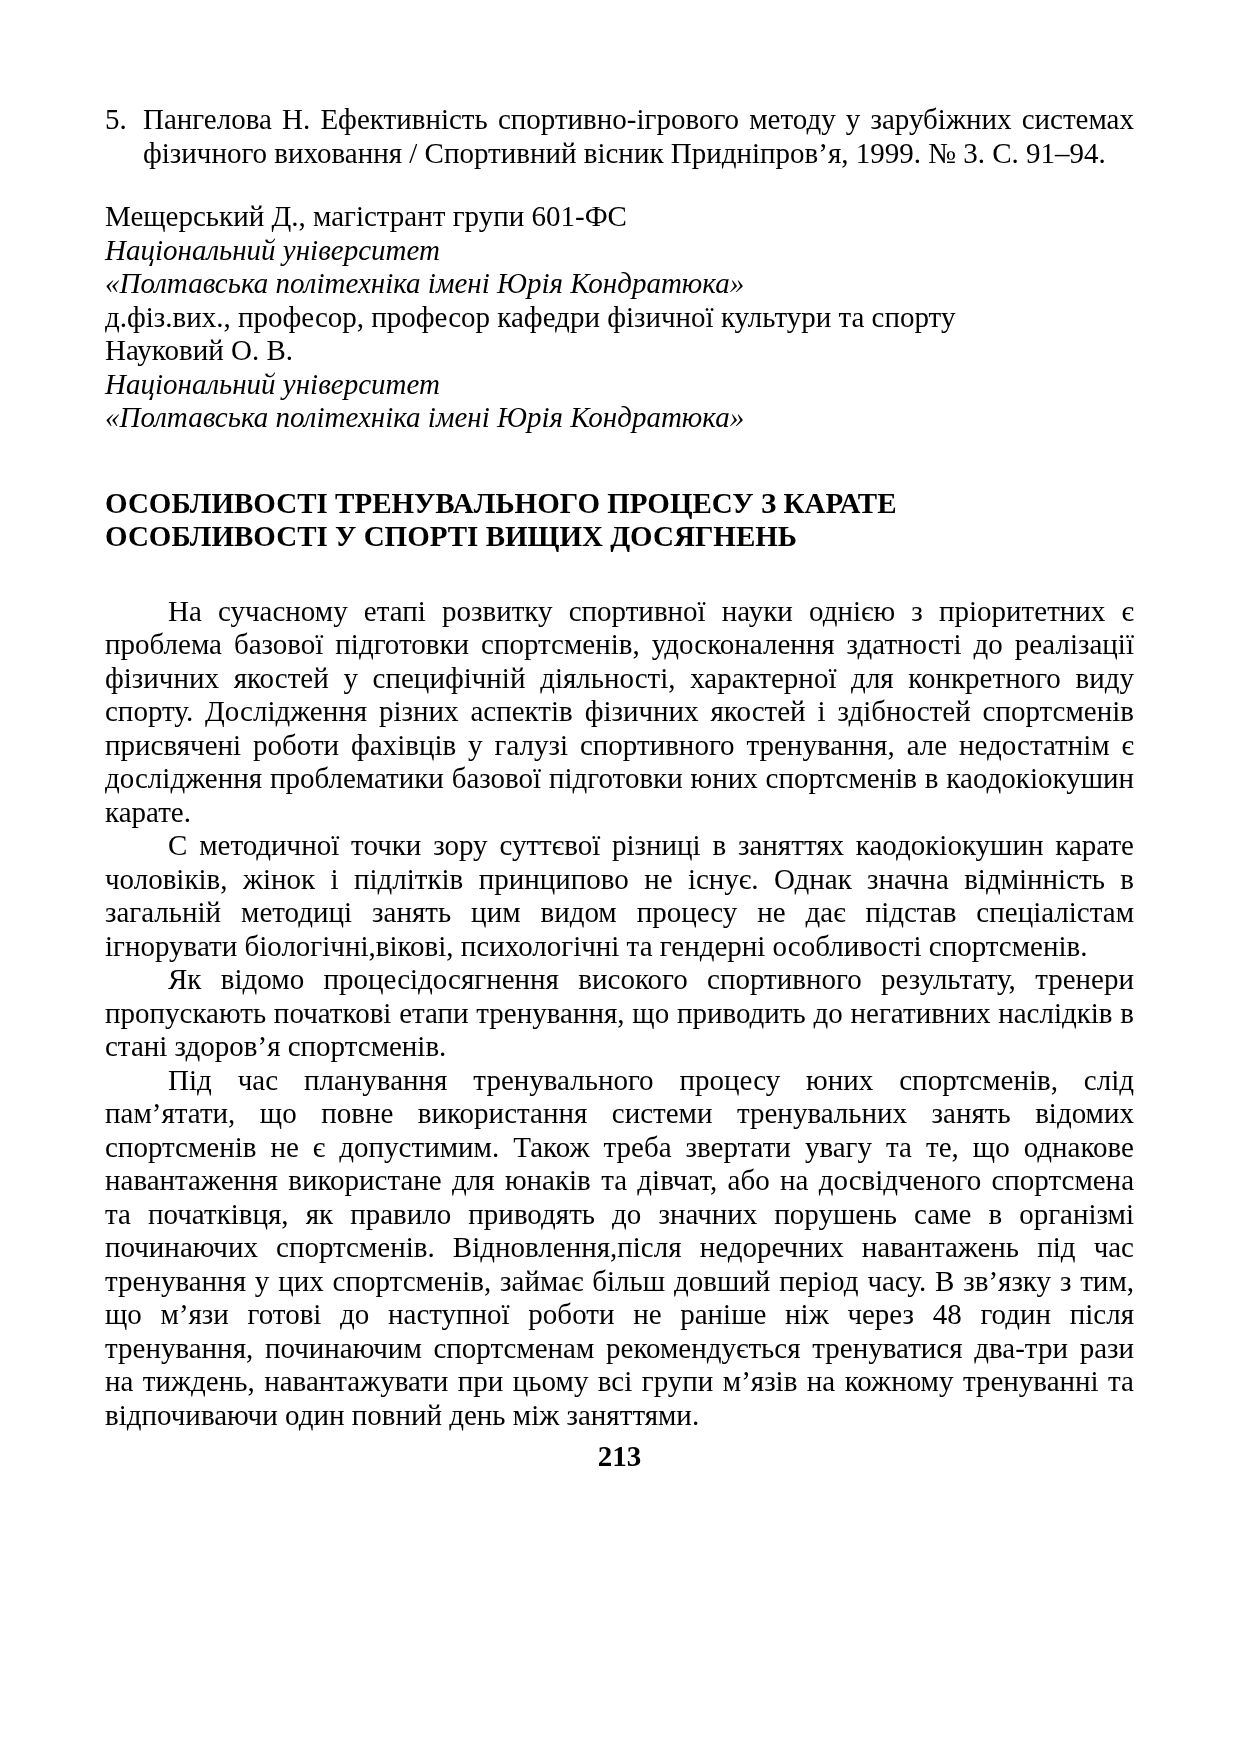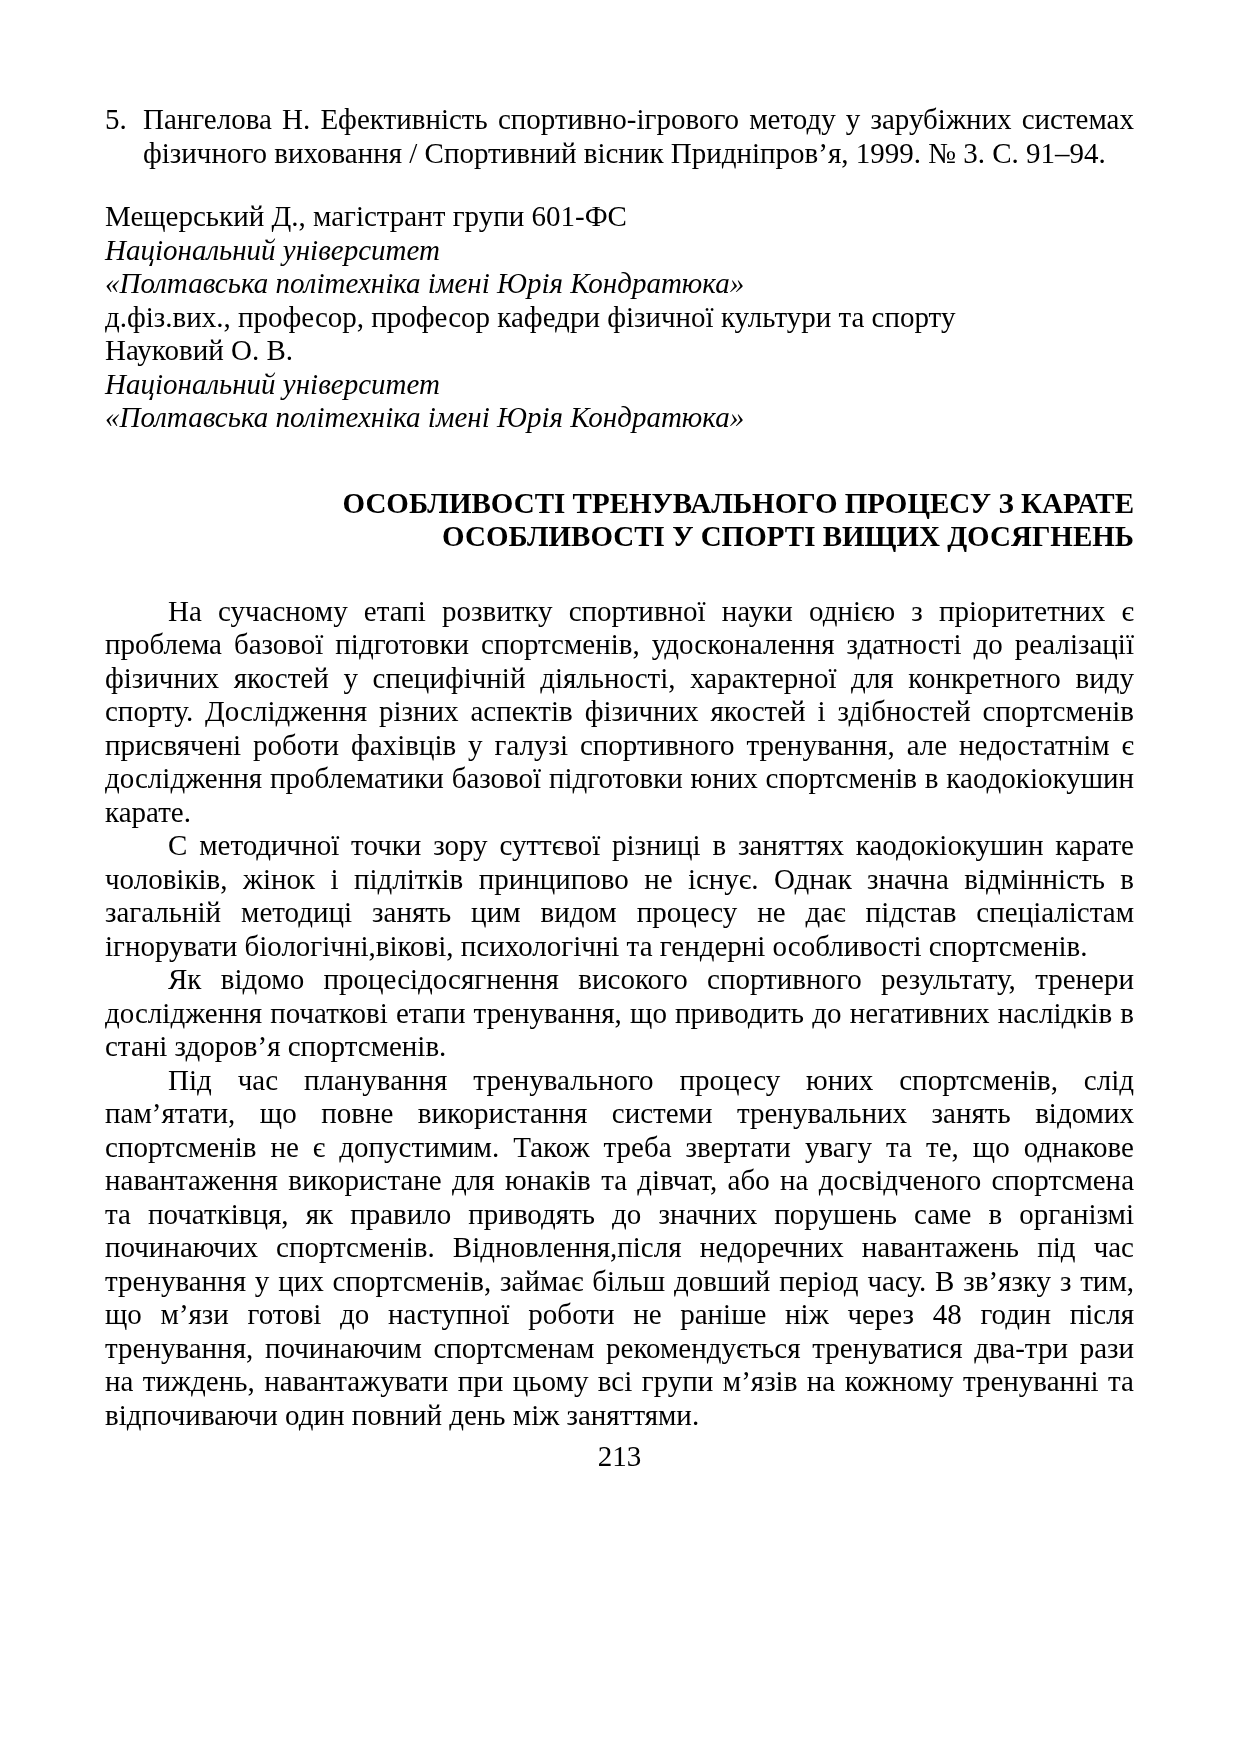--- a/index.html
+++ b/index.html
@@ -33,33 +33,34 @@
   .author-block {
     text-align: left;
     margin-bottom: 52px;
   }
   .author-block .line { display: block; }
   .italic { font-style: italic; }
   
   .article-title {
     font-size: 29px;
     font-weight: bold;
-    text-align: right;
+    text-align: left;
     line-height: 33.5px;
     margin-bottom: 41px;
   }
   .article-title .t-line { display: block; }
   
   .body-text p {
     text-align: justify;
     text-indent: 63px;
   }
   .page-number {
     text-align: center;
     margin-top: 8px;
+    font-weight: bold;
   }
 </style>
 </head>
 <body>
 
 <div class="page">
 
   <div class="references">
     <div class="ref-item">
       <span class="ref-num">5.</span>
@@ -78,19 +79,19 @@
   </div>
 
   <h1 class="article-title">
     <span class="t-line">ОСОБЛИВОСТІ ТРЕНУВАЛЬНОГО ПРОЦЕСУ З КАРАТЕ</span>
     <span class="t-line">ОСОБЛИВОСТІ У СПОРТІ ВИЩИХ ДОСЯГНЕНЬ</span>
   </h1>
 
   <div class="body-text">
     <p>На сучасному етапі розвитку спортивної науки однією з пріоритетних є проблема базової підготовки спортсменів, удосконалення здатності до реалізації фізичних якостей у специфічній діяльності, характерної для конкретного виду спорту. Дослідження різних аспектів фізичних якостей і здібностей спортсменів присвячені роботи фахівців у галузі спортивного тренування, але недостатнім є дослідження проблематики базової підготовки юних спортсменів в каодокіокушин карате.</p>
     <p>С методичної точки зору суттєвої різниці в заняттях каодокіокушин карате чоловіків, жінок і підлітків принципово не існує. Однак значна відмінність в загальній методиці занять цим видом процесу не дає підстав спеціалістам ігнорувати біологічні,вікові, психологічні та гендерні особливості спортсменів.</p>
-    <p>Як відомо процесідосягнення високого спортивного результату, тренери дослідження початкові етапи тренування, що приводить до негативних наслідків в стані здоров’я спортсменів.</p>
+    <p>Як відомо процесідосягнення високого спортивного результату, тренери пропускають початкові етапи тренування, що приводить до негативних наслідків в стані здоров’я спортсменів.</p>
     <p>Під час планування тренувального процесу юних спортсменів, слід пам’ятати, що повне використання системи тренувальних занять відомих спортсменів не є допустимим. Також треба звертати увагу та те, що однакове навантаження використане для юнаків та дівчат, або на досвідченого спортсмена та початківця, як правило приводять до значних порушень саме в організмі починаючих спортсменів. Відновлення,після недоречних навантажень під час тренування у цих спортсменів, займає більш довший період часу. В зв’язку з тим, що м’язи готові до наступної роботи не раніше ніж через 48 годин після тренування, починаючим спортсменам рекомендується тренуватися два-три рази на тиждень, навантажувати при цьому всі групи м’язів на кожному тренуванні та відпочиваючи один повний день між заняттями.</p>
   </div>
 
   <div class="page-number">213</div>
 
 </div>
 
 </body></html>

